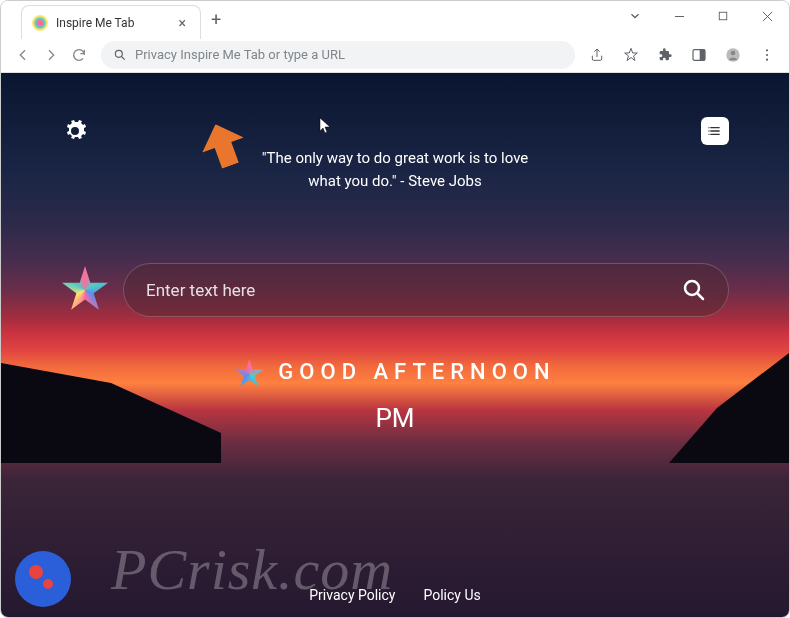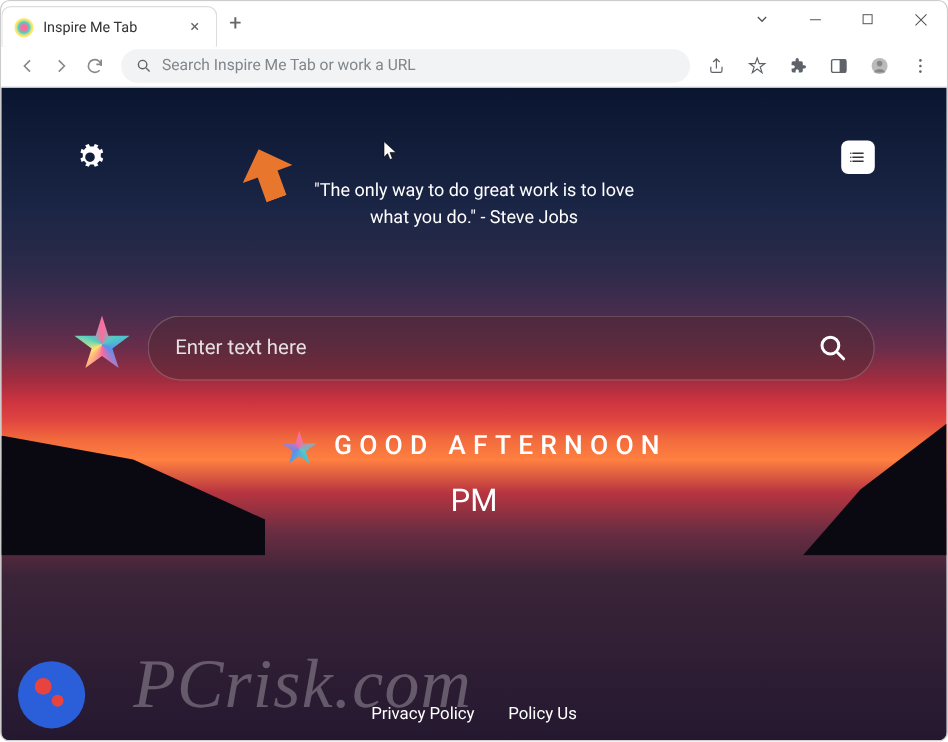--- a/index.html
+++ b/index.html
@@ -1,19 +1,19 @@
 <!DOCTYPE html>
 <html><head>
 <meta charset="utf-8">
 <style>
 *{margin:0;padding:0;box-sizing:border-box;font-family:-apple-system,BlinkMacSystemFont,"Segoe UI",Roboto,Arial,sans-serif}
 body{width:790px;height:618px;overflow:hidden;background:#fff}
 .window{width:790px;height:618px;display:flex;flex-direction:column;background:#fff;border:1px solid #ccc;border-radius:8px;overflow:hidden}
 .titlebar{height:36px;background:#fff;display:flex;align-items:center;position:relative}
-.tab{height:34px;margin-left:0;margin-top:6px;background:#fff;border-radius:8px 8px 0 0;display:flex;align-items:center;padding:0 10px;width:180px;border:1px solid #ddd;border-bottom:none}
+.tab{height:34px;margin-left:20px;margin-top:6px;background:#fff;border-radius:8px 8px 0 0;display:flex;align-items:center;padding:0 10px;width:180px;border:1px solid #ddd;border-bottom:none}
 .favicon{width:16px;height:16px;margin-right:8px;background:radial-gradient(circle,#ff6b9d 20%,#4ecdc4 40%,#ffe66d 60%);border-radius:50%}
 .tab-title{font-size:12px;color:#333;flex:1;white-space:nowrap;overflow:hidden}
 .tab-close{color:#666;font-size:14px;cursor:pointer;padding:0 4px}
 .new-tab{color:#666;font-size:18px;padding:0 10px;cursor:pointer}
 .win-controls{position:absolute;right:0;top:0;display:flex;height:30px}
 .win-btn{width:44px;display:flex;align-items:center;justify-content:center;color:#555;font-size:12px;cursor:pointer}
 .toolbar{height:36px;background:#fff;display:flex;align-items:center;padding:0 8px;border-bottom:1px solid #e0e0e0}
 .nav-btn{width:28px;height:28px;display:flex;align-items:center;justify-content:center;color:#888;cursor:pointer;border-radius:50%}
 .nav-btn svg{width:16px;height:16px}
 .omnibox{flex:1;height:28px;background:#f1f3f4;border-radius:14px;display:flex;align-items:center;padding:0 12px;margin:0 8px;position:relative}
@@ -24,21 +24,21 @@
 .toolbar-icon svg{width:16px;height:16px}
 .content{flex:1;position:relative;overflow:hidden}
 .bg{position:absolute;inset:0;background:linear-gradient(180deg,#0a1530 0%,#1a2545 18%,#2d2a4a 28%,#4a2d4e 35%,#6b2d4a 40%,#a32d3f 45%,#cc3340 48%,#e04540 51%,#f26b3d 54%,#ff8040 57%,#b83540 62%,#6b2d42 68%,#3a2438 75%,#241830 100%)}
 .mountain{position:absolute;left:0;top:290px;width:220px;height:100px;background:#0a0810;clip-path:polygon(0 0,0 100%,100% 100%,100% 70%,50% 20%)}
 .mountain2{position:absolute;right:0;top:280px;width:120px;height:110px;background:#0a0810;clip-path:polygon(0 100%,100% 100%,100% 0,40% 50%)}
 .top-icons{position:absolute;top:44px;left:0;right:0;display:flex;justify-content:space-between;padding:0 60px}
 .gear,.list-icon{width:28px;height:28px;display:flex;align-items:center;justify-content:center;color:#fff;cursor:pointer}
 .list-icon{background:#fff;border-radius:6px;color:#333}
 .quote{position:absolute;top:74px;left:50%;transform:translateX(-50%);color:#fff;font-size:15px;text-align:center;line-height:1.5;width:280px}
 .cursor{position:absolute;top:44px;left:318px;color:#fff;font-size:12px}
-.search-row{position:absolute;top:190px;left:60px;right:60px;display:flex;gap:14px}
+.search-row{position:absolute;top:190px;left:60px;right:60px;display:flex;align-items:center;gap:14px}
 .logo{width:48px;height:48px}
 .star{width:48px;height:48px;position:relative}
 .star::before{content:"";position:absolute;inset:0;background:conic-gradient(#ff6b9d,#4ecdc4,#5b8def,#ff6b9d,#ffe66d,#4ecdc4,#ff6b9d);clip-path:polygon(50% 0%,61% 35%,98% 35%,68% 57%,79% 91%,50% 70%,21% 91%,32% 57%,2% 35%,39% 35%)}
 .searchbar{flex:1;height:54px;background:rgba(80,40,50,.5);backdrop-filter:blur(4px);border-radius:27px;display:flex;align-items:center;padding:0 22px;border:1px solid rgba(255,255,255,.2)}
 .searchbar input{flex:1;background:transparent;border:none;outline:none;color:#fff;font-size:17px}
 .searchbar input::placeholder{color:rgba(255,255,255,.85)}
 .searchbar svg{width:24px;height:24px;color:#fff}
 .greeting-row{position:absolute;top:286px;left:50%;transform:translateX(-50%);display:flex;align-items:flex-start;gap:14px}
 .greeting-row .mini-star{width:30px;height:30px;position:relative}
 .mini-star::before{content:"";position:absolute;inset:0;background:conic-gradient(#ff6b9d,#4ecdc4,#5b8def,#ff6b9d);clip-path:polygon(50% 0%,61% 35%,98% 35%,68% 57%,79% 91%,50% 70%,21% 91%,32% 57%,2% 35%,39% 35%)}
@@ -103,21 +103,21 @@
     <div class="nav-btn">
         <svg viewBox="0 0 24 24">
           <path fill="none" stroke="currentColor" stroke-width="2" d="M20 12a8 8 0 10-2 5.3M20 4v6h-6"></path>
         </svg>
       </div>
     <div class="omnibox">
       <svg viewBox="0 0 24 24">
           <circle cx="10" cy="10" r="6" fill="none" stroke="currentColor" stroke-width="2"></circle>
           <path stroke="currentColor" stroke-width="2" d="M15 15l5 5"></path>
         </svg>
-      <span class="omnibox-text">Search Inspire Me Tab or work a URL</span>
+      <span class="omnibox-text">Privacy Inspire Me Tab or type a URL</span>
     </div>
     <div class="toolbar-right">
       <div class="toolbar-icon">
           <svg viewBox="0 0 24 24">
             <path fill="none" stroke="currentColor" stroke-width="1.5" d="M12 3v12M8 7l4-4 4 4M5 13v5a2 2 0 002 2h10a2 2 0 002-2v-5"></path>
           </svg>
         </div>
       <div class="toolbar-icon">
           <svg viewBox="0 0 24 24">
             <path fill="none" stroke="currentColor" stroke-width="1.5" d="M12 2l2.5 7h7l-5.7 4.3 2.2 7-6-4.5-6 4.5 2.2-7L2.5 9h7z"></path>

